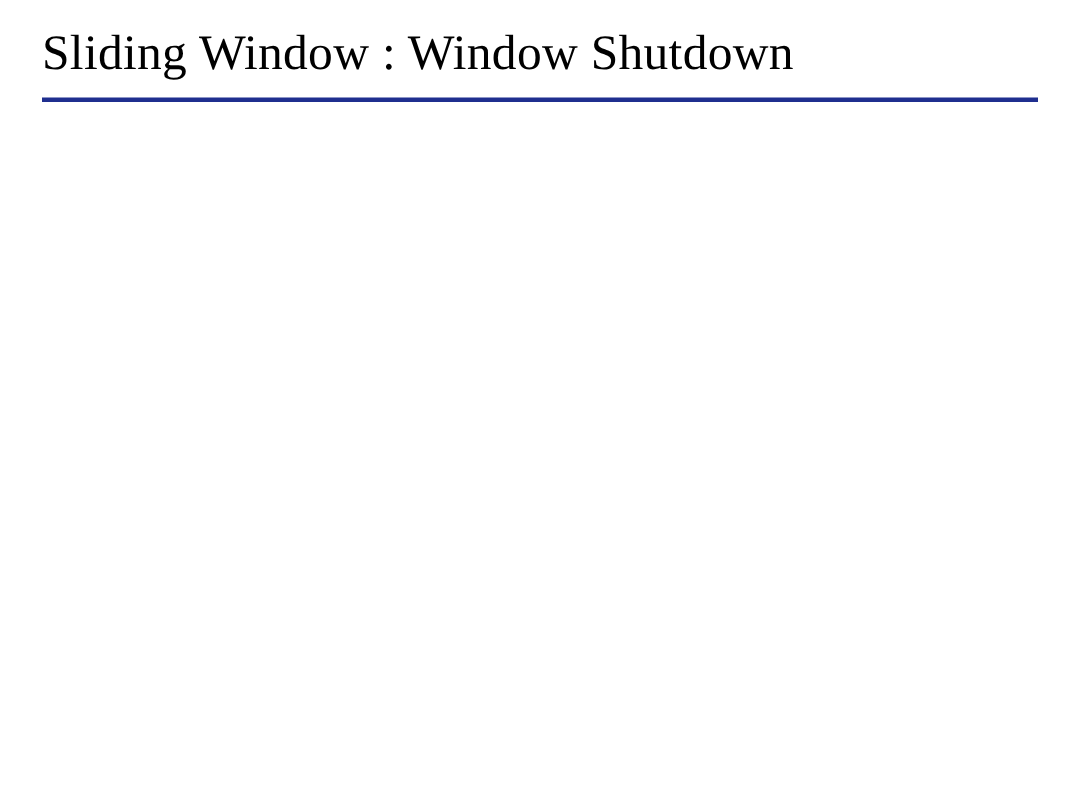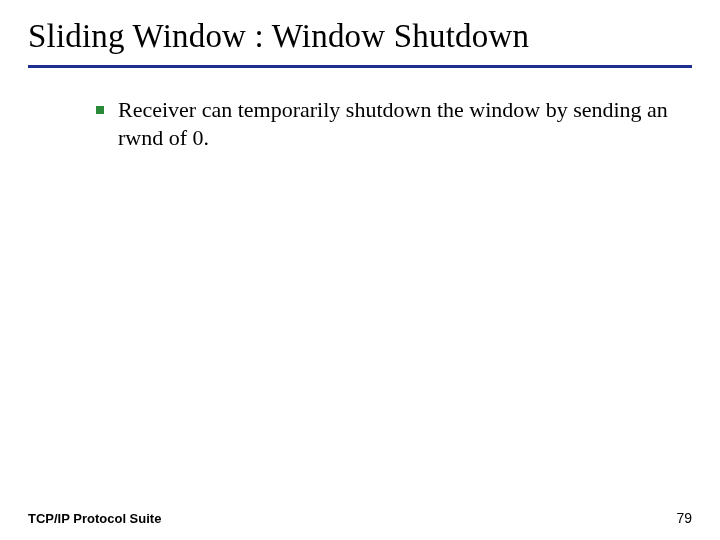--- a/index.html
+++ b/index.html
@@ -93,26 +93,18 @@
 
 <div class="slide">
 
   <h1 class="title">Sliding Window : Window Shutdown</h1>
 
   <div class="rule"></div>
 
 
   <div class="level2-block">
 
-    <div class="level2">
-      <div class="bullet-sq-sm"></div>
-      <div class="level2-text">Receiver can temporarily shutdown the window by sending an rwnd of 0.</div>
-    </div>
 
 
   </div>
 
-  <div class="footer">
-    <div class="footer-left">TCP/IP Protocol Suite</div>
-    <div class="footer-right">79</div>
-  </div>
 
 </div>
 
 </body></html>

